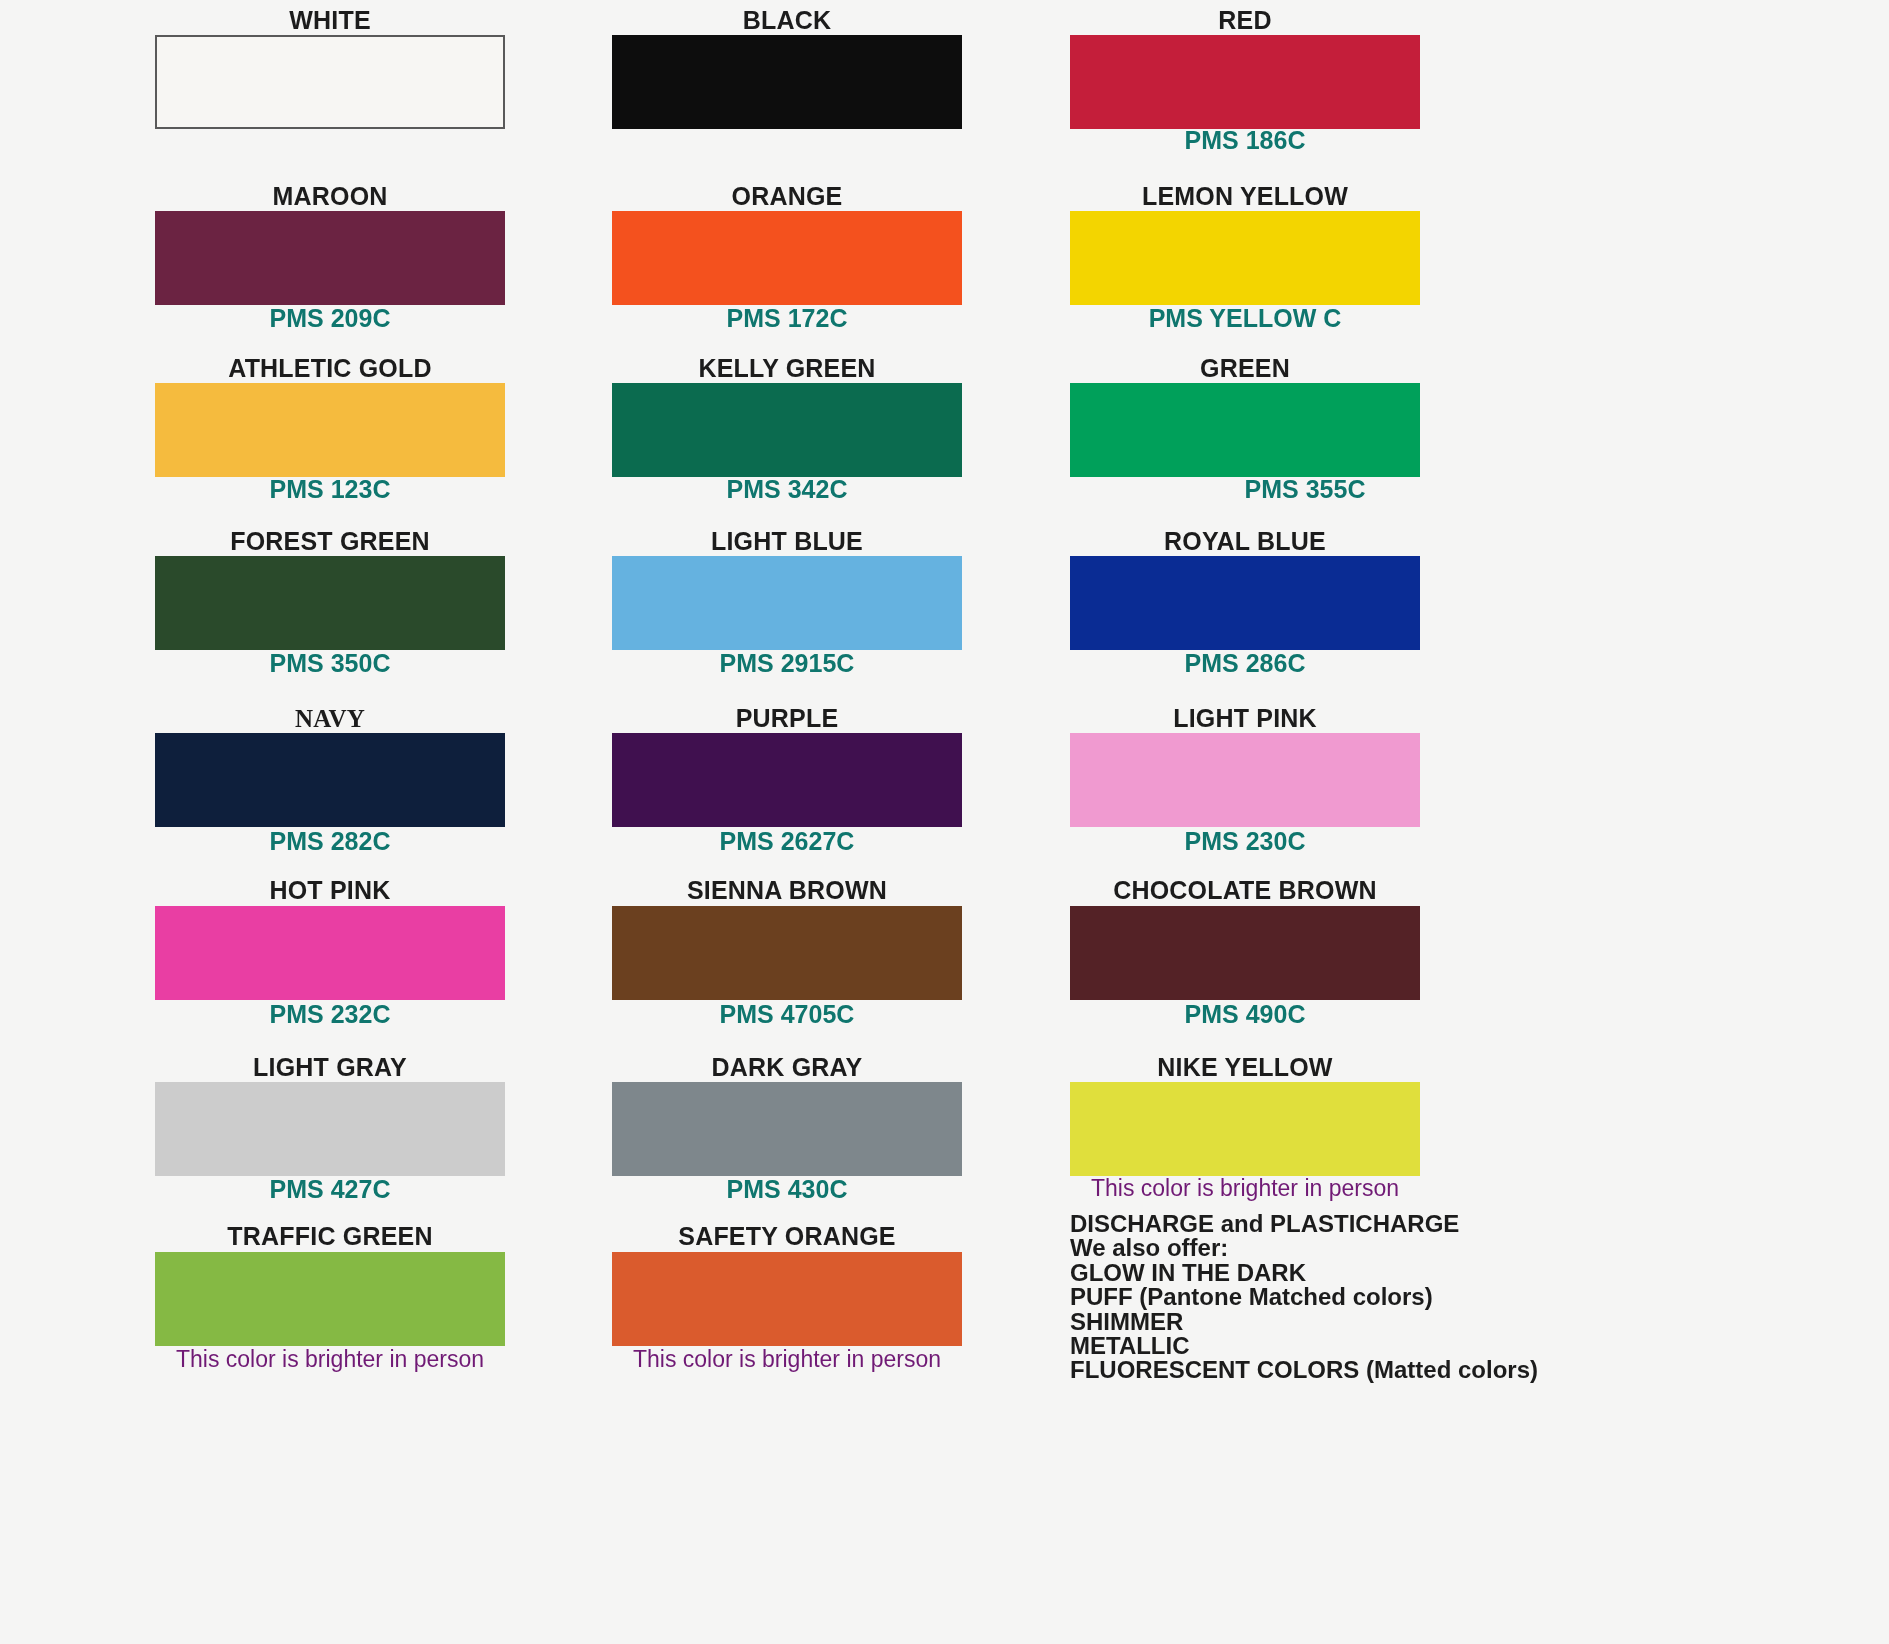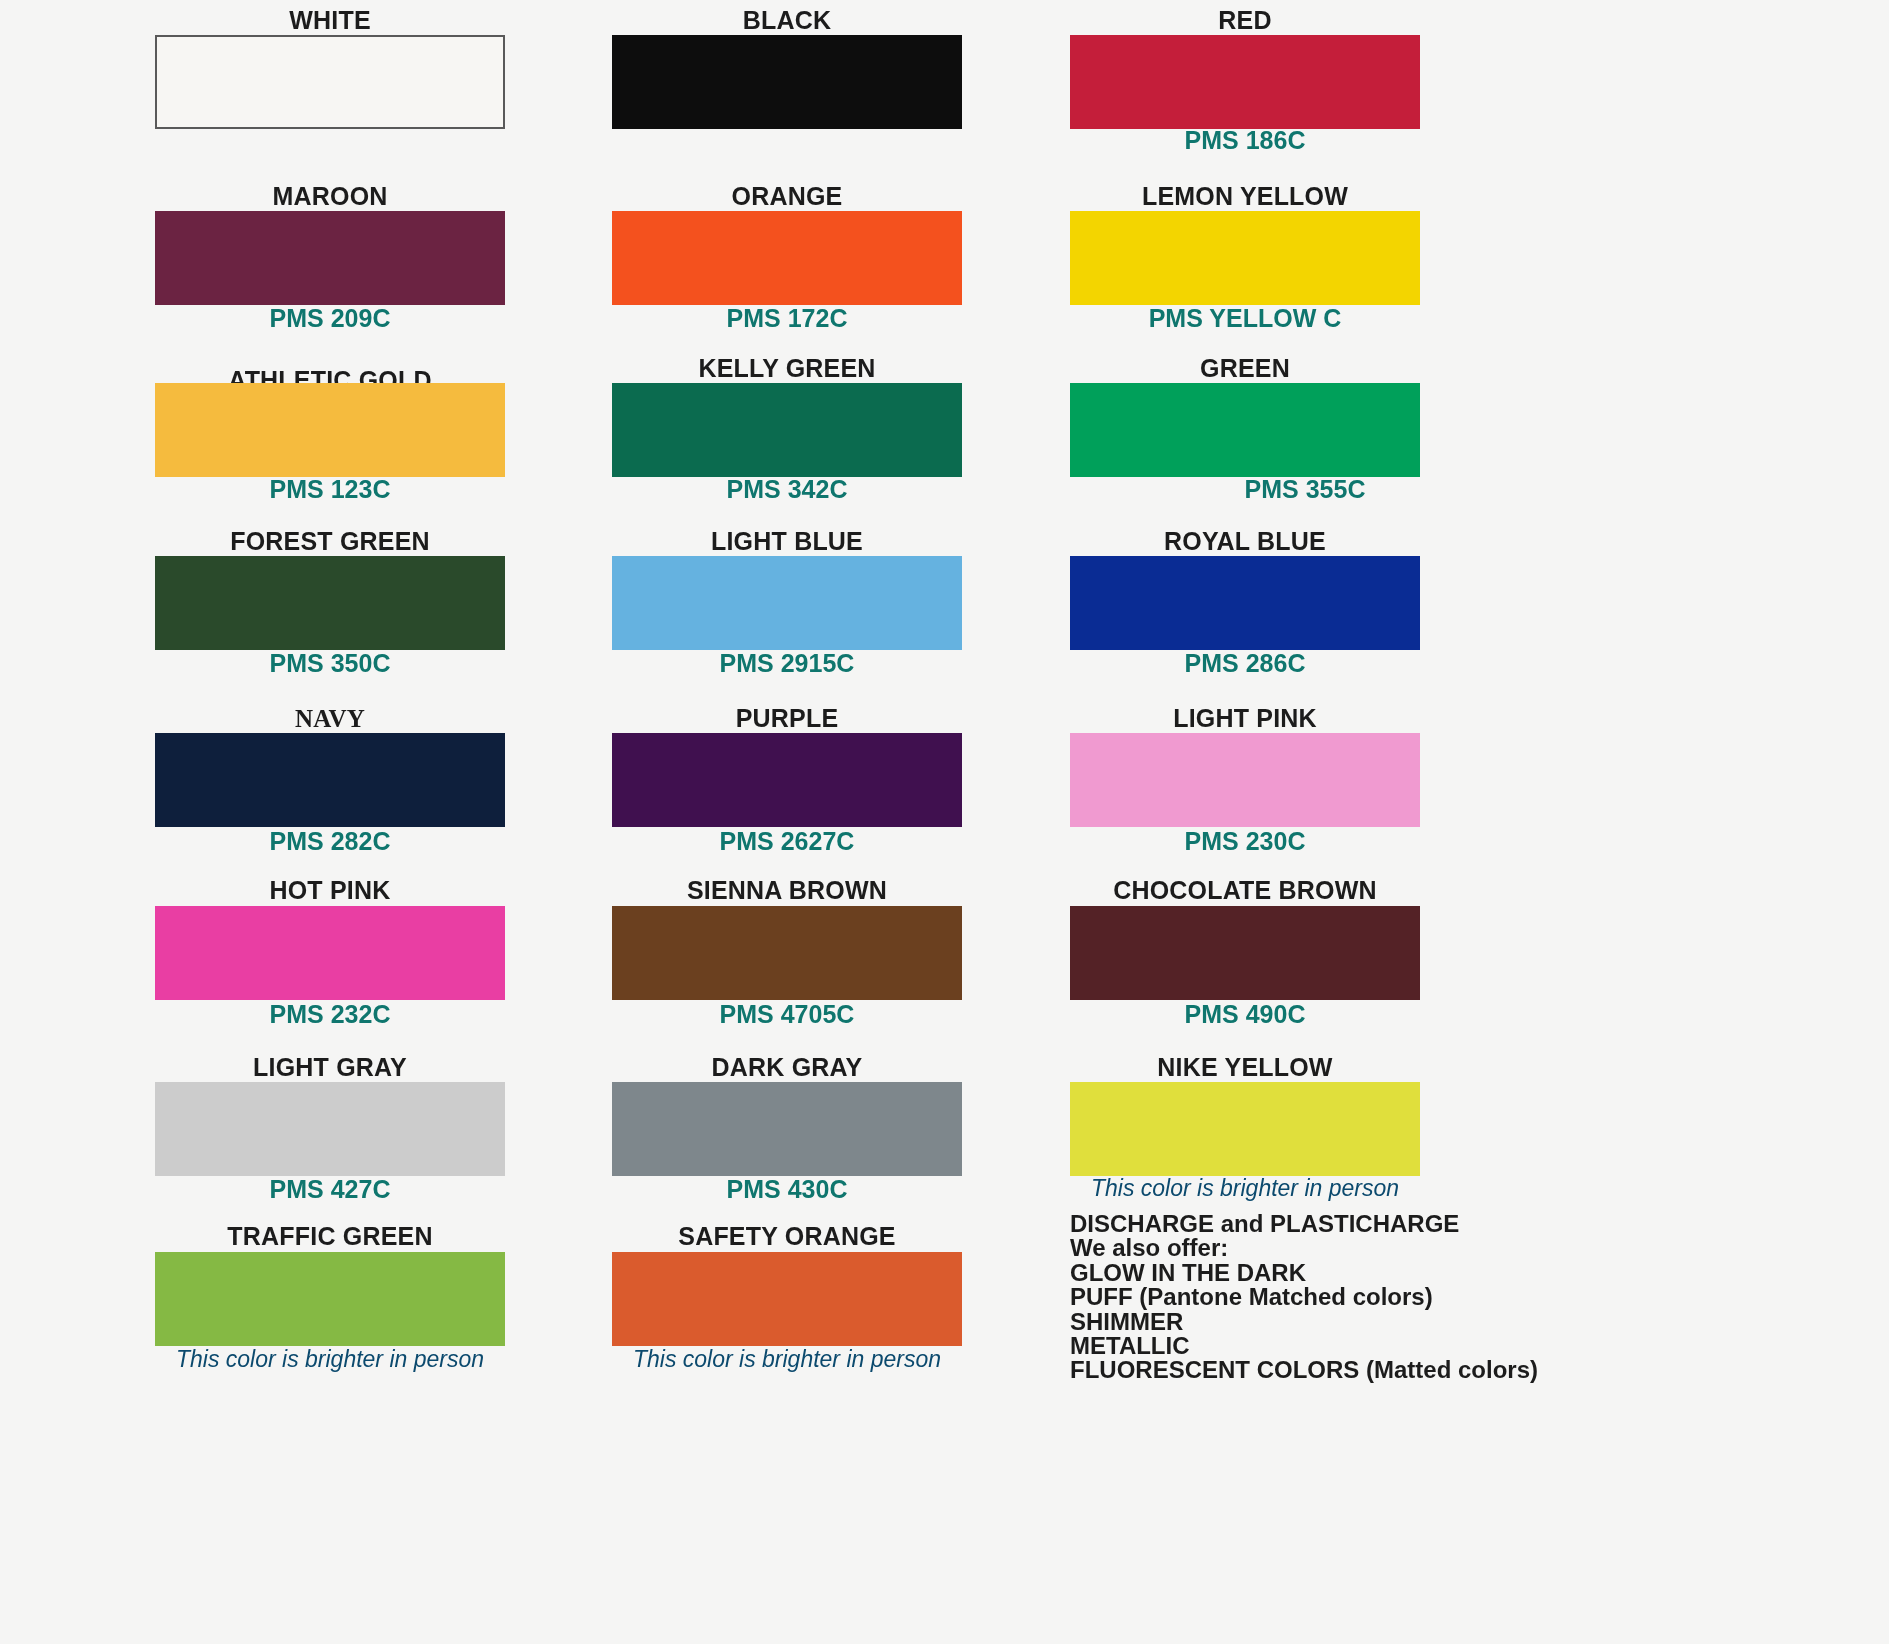--- a/index.html
+++ b/index.html
@@ -52,25 +52,24 @@
     font-size: 25px;
     font-weight: bold;
     text-align: center;
     line-height: 1;
     white-space: nowrap;
     color: #0f766e;
   }
 
   .swatch-note {
     font-size: 23px;
-    font-style: italic;
     text-align: center;
     line-height: 1;
     white-space: nowrap;
-    color: #0c4a6e;
+    color: #701a75;
   }
 
   
   #also-offer {
     position: absolute;
     left: 1070px;
     top: 1212px;
     width: 700px;
     font-size: 24px;
     font-weight: bold;
@@ -93,21 +92,21 @@
     <div class="cell swatch-code" style="left: 1070px; top: 128px;">PMS 186C</div>
     <div class="cell swatch-name" style="left: 155px; top: 184px;">MAROON</div>
     <div class="cell swatch" style="left: 155px; top: 211px; background: rgb(107, 35, 66);"></div>
     <div class="cell swatch-code" style="left: 155px; top: 306px;">PMS 209C</div>
     <div class="cell swatch-name" style="left: 612px; top: 184px;">ORANGE</div>
     <div class="cell swatch" style="left: 612px; top: 211px; background: rgb(244, 81, 30);"></div>
     <div class="cell swatch-code" style="left: 612px; top: 306px;">PMS 172C</div>
     <div class="cell swatch-name" style="left: 1070px; top: 184px;">LEMON YELLOW</div>
     <div class="cell swatch" style="left: 1070px; top: 211px; background: rgb(243, 213, 0);"></div>
     <div class="cell swatch-code" style="left: 1070px; top: 306px;">PMS YELLOW C</div>
-    <div class="cell swatch-name" style="left: 155px; top: 356px; margin-top: 12px;">ATHLETIC GOLD</div>
+    <div class="cell swatch-name" style="left: 155px; top: 356px;">ATHLETIC GOLD</div>
     <div class="cell swatch" style="left: 155px; top: 383px; background: rgb(245, 187, 62);"></div>
     <div class="cell swatch-code" style="left: 155px; top: 477px;">PMS 123C</div>
     <div class="cell swatch-name" style="left: 612px; top: 356px;">KELLY GREEN</div>
     <div class="cell swatch" style="left: 612px; top: 383px; background: rgb(11, 107, 79);"></div>
     <div class="cell swatch-code" style="left: 612px; top: 477px;">PMS 342C</div>
     <div class="cell swatch-name" style="left: 1070px; top: 356px;">GREEN</div>
     <div class="cell swatch" style="left: 1070px; top: 383px; background: rgb(0, 160, 90);"></div>
     <div class="cell swatch-code" style="left: 1130px; top: 477px;">PMS 355C</div>
     <div class="cell swatch-name" style="left: 155px; top: 529px;">FOREST GREEN</div>
     <div class="cell swatch" style="left: 155px; top: 556px; background: rgb(42, 74, 43);"></div>

